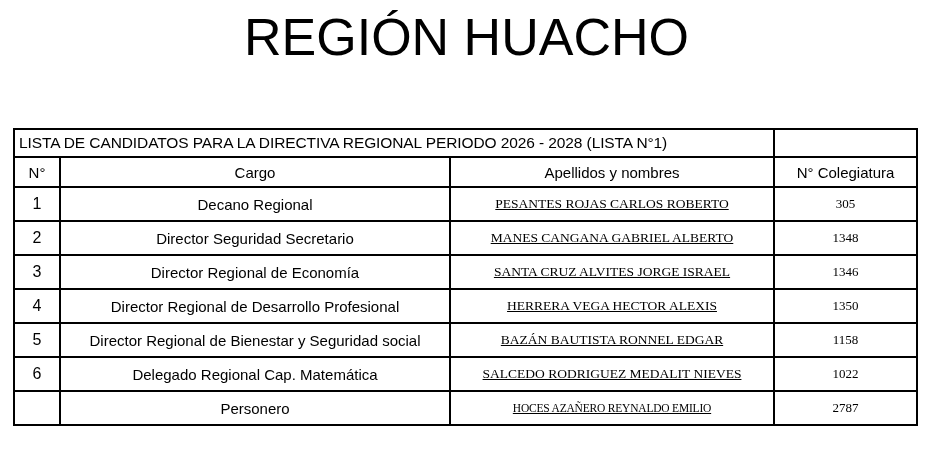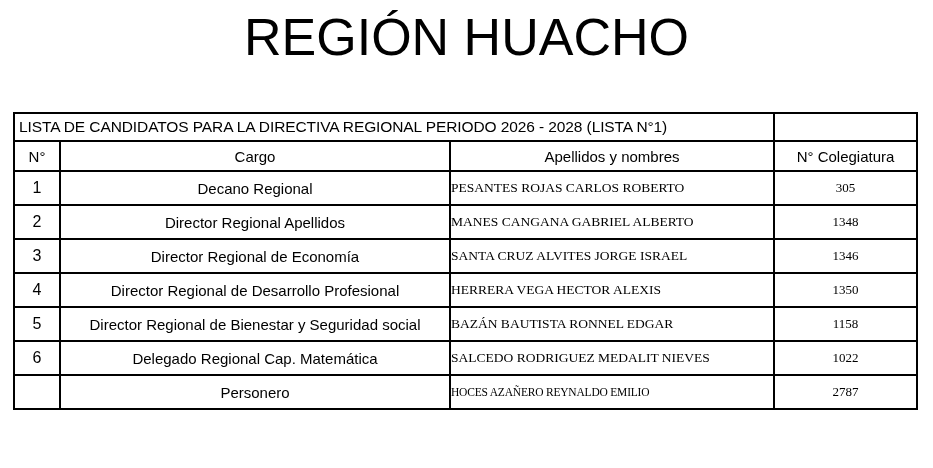--- a/index.html
+++ b/index.html
@@ -22,21 +22,21 @@
     text-align: center;
     font-size: 52px;
     font-weight: 400;
     letter-spacing: 0px;
     line-height: 1.2;
     white-space: nowrap;
   }
   table.candidates {
     position: absolute;
     left: 13px;
-    top: 112px;
+    top: 128px;
     width: 903px;
     border-collapse: collapse;
     table-layout: fixed;
   }
   table.candidates td, table.candidates th {
     border: 2px solid #000000;
     padding: 0;
     overflow: hidden;
     white-space: nowrap;
     vertical-align: middle;
@@ -59,23 +59,24 @@
     text-align: center;
   }
   td.cell-cargo {
     font-size: 15px;
     text-align: center;
     padding-left: 5px;
   }
   td.cell-name {
     font-family: "Liberation Serif", serif;
     font-size: 13.5px;
-    text-align: left;
+    text-align: center;
     padding-left: 4px;
     padding-top: 7px;
+    text-decoration: underline;
   }
   td.cell-name.condensed {
     font-size: 11.5px;
     letter-spacing: -0.2px;
   }
   td.cell-coleg {
     font-family: "Liberation Serif", serif;
     font-size: 13px;
     text-align: center;
     padding-top: 5px;
@@ -107,21 +108,21 @@
     </tr>
 
     <tr class="data-row">
       <td class="cell-num">1</td>
       <td class="cell-cargo">Decano Regional</td>
       <td class="cell-name">PESANTES ROJAS CARLOS ROBERTO</td>
       <td class="cell-coleg">305</td>
     </tr>
     <tr class="data-row">
       <td class="cell-num">2</td>
-      <td class="cell-cargo">Director Regional Apellidos</td>
+      <td class="cell-cargo">Director Seguridad Secretario</td>
       <td class="cell-name">MANES CANGANA GABRIEL ALBERTO</td>
       <td class="cell-coleg">1348</td>
     </tr>
     <tr class="data-row">
       <td class="cell-num">3</td>
       <td class="cell-cargo">Director Regional de Economía</td>
       <td class="cell-name">SANTA CRUZ ALVITES JORGE ISRAEL</td>
       <td class="cell-coleg">1346</td>
     </tr>
     <tr class="data-row">

